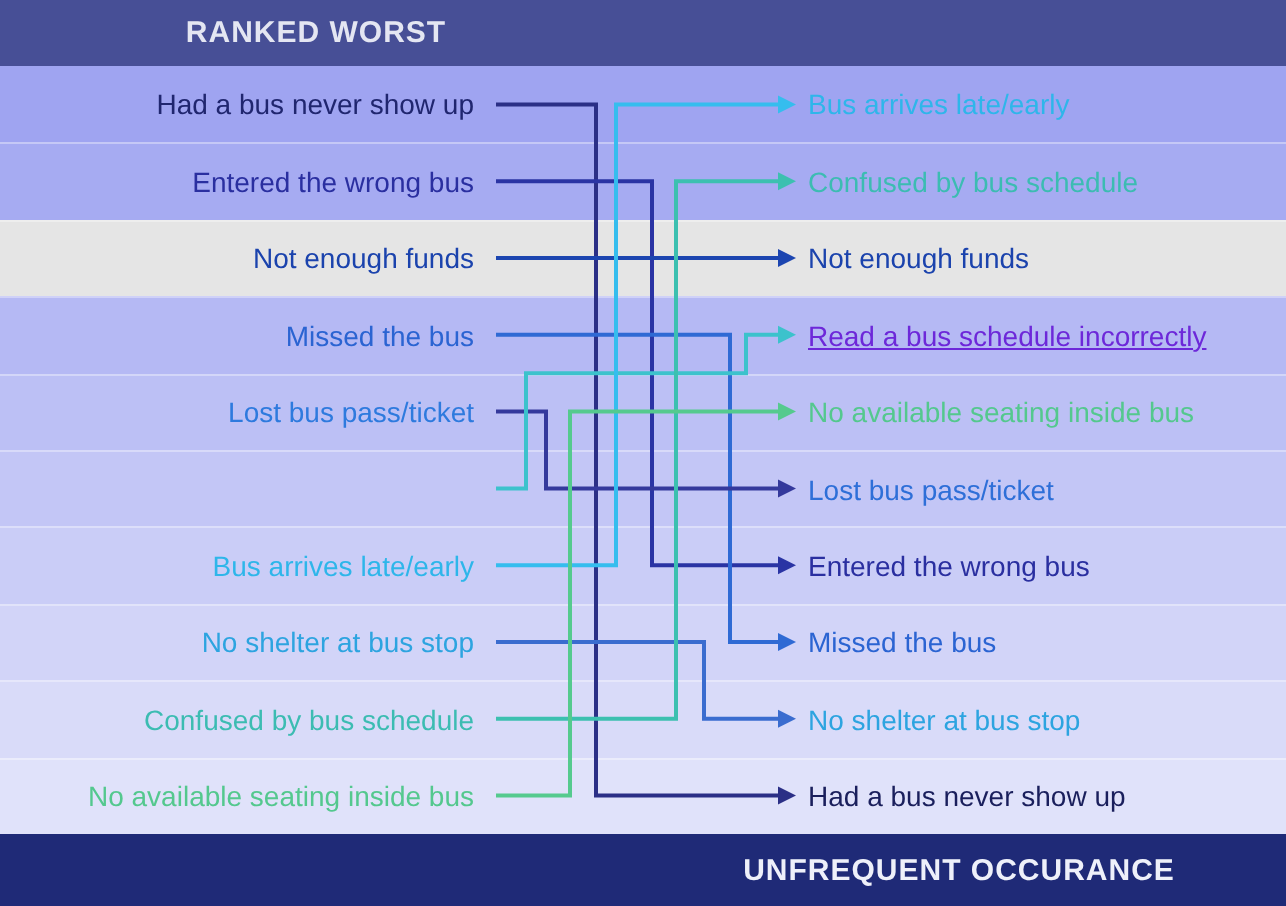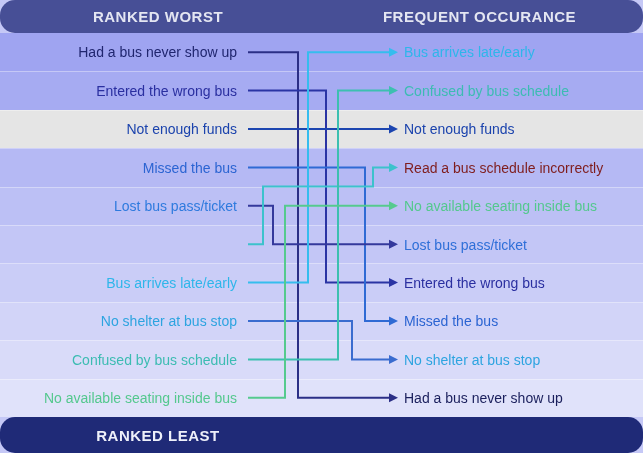--- a/index.html
+++ b/index.html
@@ -6,21 +6,20 @@
   .stage{
     position:relative;
     width:643px;height:453px;
     overflow:hidden;
     font-family:"Liberation Sans", sans-serif;
     background:#c5c8f6;
   }
   .bar{
     position:absolute;left:0;width:643px;
     display:block;
-    border-radius:15px;
   }
   .bar.top{top:0;height:33px;}
   .bar.bottom{top:417px;height:36px;}
   .bar .half{
     position:absolute;top:0;height:100%;
     display:flex;align-items:center;justify-content:center;
     font-size:15px;font-weight:600;letter-spacing:.5px;
   }
   .bar .half.l{left:0;width:316px;}
   .bar .half.r{left:316px;width:327px;}
@@ -44,39 +43,38 @@
     pointer-events:none;
   }
 </style>
 </head>
 <body>
 
 <div class="stage">
 
   <div class="bar top" style="background: rgb(71, 79, 150); color: rgb(228, 230, 242);">
     <span class="half l">RANKED WORST</span>
-    <span class="half r">FREQUENT OCCURANCE</span>
   </div>
 
   <div class="rows">
       <div class="row" style="background: rgb(159, 164, 241);">
         <span class="lbl left" style="color: rgb(32, 38, 111);">Had a bus never show up</span>
         <span class="lbl right" style="color: rgb(46, 182, 234);">Bus arrives late/early</span>
       </div>
       <div class="row" style="background: rgb(166, 171, 242);">
         <span class="lbl left" style="color: rgb(42, 47, 160);">Entered the wrong bus</span>
         <span class="lbl right" style="color: rgb(60, 188, 178);">Confused by bus schedule</span>
       </div>
       <div class="row" style="background: #e5e5e5;">
         <span class="lbl left" style="color: rgb(27, 67, 173);">Not enough funds</span>
         <span class="lbl right" style="color: rgb(27, 67, 173);">Not enough funds</span>
       </div>
       <div class="row" style="background: rgb(181, 185, 244);">
         <span class="lbl left" style="color: rgb(43, 100, 210);">Missed the bus</span>
-        <span class="lbl right" style="color: #7f1d1d;">Read a bus schedule incorrectly</span>
+        <span class="lbl right" style="color: #6d28d9; text-decoration: underline;">Read a bus schedule incorrectly</span>
       </div>
       <div class="row" style="background: rgb(188, 192, 245);">
         <span class="lbl left" style="color: rgb(46, 122, 222);">Lost bus pass/ticket</span>
         <span class="lbl right" style="color: rgb(84, 200, 142);">No available seating inside bus</span>
       </div>
       <div class="row" style="background: rgb(195, 198, 246);">
         <span class="lbl right" style="color: rgb(46, 111, 216);">Lost bus pass/ticket</span>
       </div>
       <div class="row" style="background: rgb(202, 205, 247);">
         <span class="lbl left" style="color: rgb(46, 182, 234);">Bus arrives late/early</span>
@@ -113,16 +111,16 @@
       <polygon points="389,47.7 398,52.2 389,56.7" fill="#35bdee"></polygon>
       <polyline points="248,321 352,321 352,359.4 390,359.4" fill="none" stroke="#3a6ccf" stroke-width="2"></polyline>
       <polygon points="389,354.9 398,359.4 389,363.9" fill="#3a6ccf"></polygon>
       <polyline points="248,359.4 338,359.4 338,90.6 390,90.6" fill="none" stroke="#3cc0b0" stroke-width="2"></polyline>
       <polygon points="389,86.1 398,90.6 389,95.1" fill="#3cc0b0"></polygon>
       <polyline points="248,397.8 285,397.8 285,205.79999999999998 390,205.79999999999998" fill="none" stroke="#55ca8e" stroke-width="2"></polyline>
       <polygon points="389,201.29999999999998 398,205.79999999999998 389,210.29999999999998" fill="#55ca8e"></polygon>
     </svg>
 
   <div class="bar bottom" style="background: rgb(31, 42, 119); color: rgb(238, 240, 250);">
-    <span class="half l">RANKED LEAST</span>
+    <span class="half r">UNFREQUENT OCCURANCE</span>
   </div>
 
 </div>
 
 </body></html>

